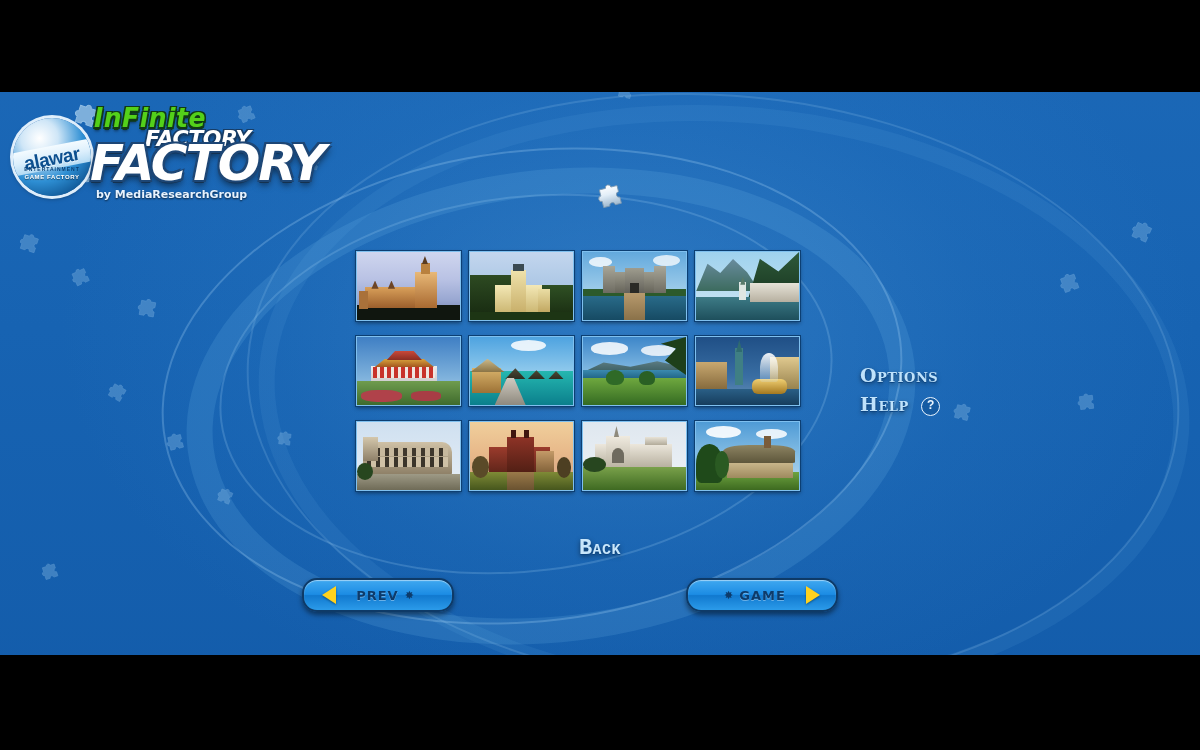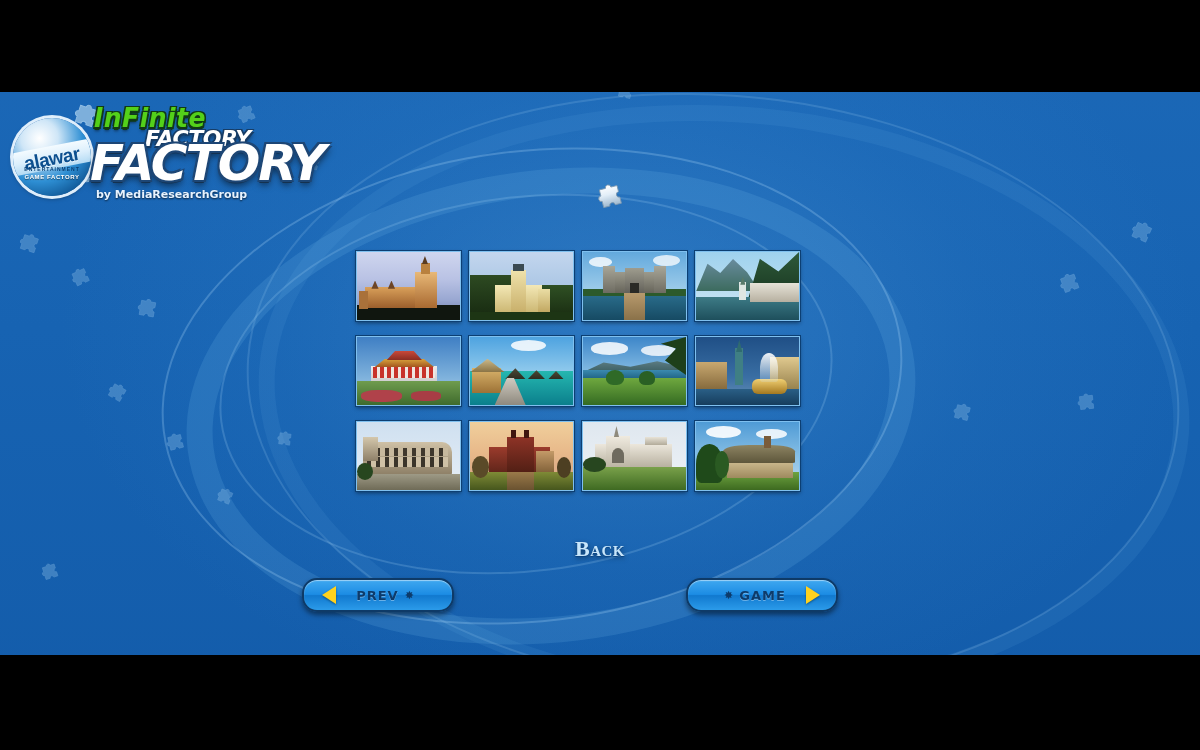--- a/index.html
+++ b/index.html
@@ -373,21 +373,21 @@
   
   #back {
     position: absolute;
     left: 0;
     top: 444px;
     width: 1200px;
     text-align: center;
     z-index: 25;
   }
   #back .btext {
-    font-family: Liberation Serif, serif;
+    font-family: Liberation Mono, monospace;
     font-weight: 700;
     font-size: 22px;
     font-variant: small-caps;
     letter-spacing: 0.5px;
     color: #c8e6fb;
     text-shadow: 0 1px 0 #0b4583, 0 2px 5px rgba(0,0,0,0.5);
     cursor: pointer;
   }
 </style>
 </head>
@@ -671,20 +671,27 @@
             <div class="shape" style="left:0;bottom:0;width:100%;height:26%;background:linear-gradient(180deg,#6ea33f,#3d6a20)"></div>
             <div class="shape" style="left:30%;bottom:18%;width:64%;height:30%;background:linear-gradient(180deg,#d8c79c,#9e8a5e)"></div>
             <div class="shape" style="left:26%;bottom:40%;width:70%;height:26%;background:linear-gradient(180deg,#8d8462,#5d563b);border-radius:36% 36% 4% 4%"></div>
             <div class="shape" style="left:66%;bottom:62%;width:7%;height:18%;background:#7a5c3a"></div>
             <div class="shape" style="left:0;bottom:10%;width:26%;height:58%;background:#1f4a1a;border-radius:50% 50% 20% 20%"></div>
             <div class="shape" style="left:18%;bottom:18%;width:14%;height:40%;background:#2a5a22;border-radius:50%"></div>
           </div>
         </div>
       </div>
 
+    <div id="sidemenu">
+      <span class="menu-item">Options</span>
+      <div>
+        <span class="menu-item" style="display:inline-block;margin-bottom:0;">Help</span>
+        <span class="help-icon">?</span>
+      </div>
+    </div>
 
     <div class="navbtn prev">
       <span class="tri"></span>
       <span class="label">PREV</span>
       <span class="minipiece">✸</span>
     </div>
 
     <div class="navbtn next">
       <span class="minipiece">✸</span>
       <span class="label">GAME</span>

